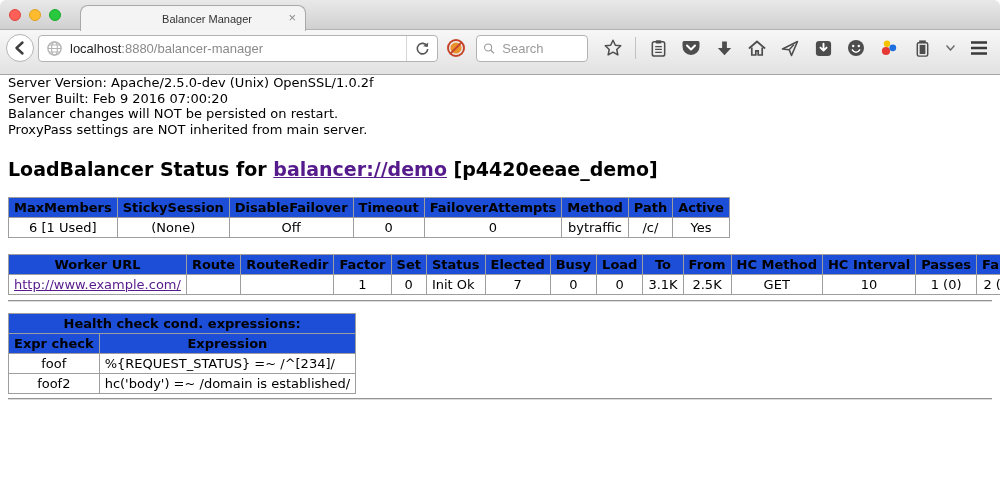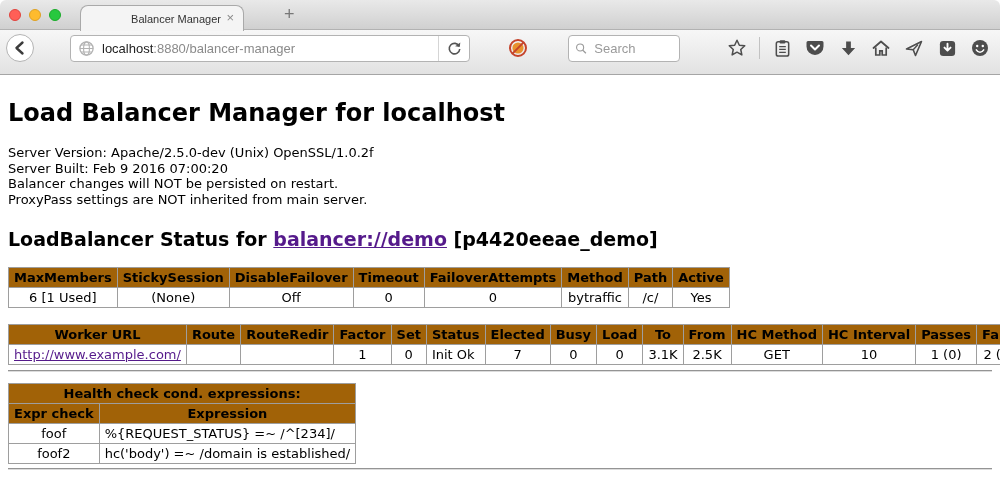--- a/index.html
+++ b/index.html
@@ -18,40 +18,40 @@
     background:linear-gradient(#e9e9e9,#d0d0d0);
     border-bottom:1px solid #b2b2b2;
   }
   .traffic { position:absolute; top:9px; left:9px; display:flex; gap:8px; }
   .light { width:12px; height:12px; border-radius:50%; }
   .light.red    { background:#ff5f57; border:1px solid #e0443e; }
   .light.yellow { background:#febb2e; border:1px solid #dea123; }
   .light.green  { background:#28c83f; border:1px solid #1aab29; }
 
   .tab {
-    position:absolute; left:80px; top:5px; width:164px; height:26px;
+    position:absolute; left:80px; top:5px; width:226px; height:26px;
     background:#f4f4f4; border:1px solid #a9a9a9; border-bottom:none;
     border-radius:8px 8px 0 0; z-index:2;
     display:flex; align-items:center; justify-content:center;padding-left:28px;
   }
   .tab-title { font-size:11px; color:#333; }
   .tab-close {
     position:absolute; right:9px; top:5px; font-size:13px; color:#8a8a8a;
     line-height:14px; cursor:default;
   }
   .new-tab {
     position:absolute; left:284px; top:4px; font-size:18px; color:#777;
     line-height:20px;
   }
 
   
   .toolbar {
     height:45px; background:linear-gradient(#f7f7f7,#e2e2e2);
     border-bottom:1px solid #a5a5a5;
-    display:flex; align-items:center; padding:0 10px 8px 6px;gap:32px;
+    display:flex; align-items:center; padding:0 10px 8px 6px;
   }
   .back-btn {
     width:28px; height:28px; border-radius:50%; background:#fff;
     border:1px solid #b4b4b4; display:flex; align-items:center; justify-content:center;
     flex:0 0 auto; z-index:1;
   }
   .urlbar {
     margin-left:4px; width:400px; height:27px; background:#fff;
     border:1px solid #b3b3b3; border-radius:4px;
     display:flex; align-items:center; padding-left:7px; flex:0 0 auto;
@@ -86,21 +86,21 @@
   a.visited-link { color:#551a8b; text-decoration:underline; }
 
   table.data {
     border-collapse:collapse; font-size:13px;
     border:1px solid #636363;
   }
   table.data th, table.data td {
     border:1px solid #9e9e9e; padding:1px 5px; text-align:center; white-space:nowrap;
     height:20px;
   }
-  table.data th { background:#a16207; font-weight:bold; }
+  table.data th { background:#1d4ed8; font-weight:bold; }
   table.data td.tl, table.data th.tl { text-align:left; }
   .mt16 { margin-top:16px; }
   hr.rule { border:none; height:2px; background:#949494; border-bottom:1px solid #dcdcdc; margin:5px 0 11px 0; }
   hr.rule.last { margin-top:4px; }
 </style>
 </head>
 <body>
 
 <div class="window">
 
@@ -232,21 +232,20 @@
       <div class="icon-btn">
         <svg width="20" height="18" viewBox="0 0 20 18">
           <path d="M2 3.5 h16 M2 9 h16 M2 14.5 h16" stroke="#3a3a3a" stroke-width="2.6"></path>
         </svg>
       </div>
 
     </div>
   </div>
 
   <div class="content">
-    <h1 class="page-title">Load Balancer Manager for localhost</h1>
 
     <div class="info-line">Server Version: Apache/2.5.0-dev (Unix) OpenSSL/1.0.2f</div>
     <div class="info-line">Server Built: Feb 9 2016 07:00:20</div>
     <div class="info-line">Balancer changes will NOT be persisted on restart.</div>
     <div class="info-line">ProxyPass settings are NOT inherited from main server.</div>
 
     <h3 class="status-heading">
       <span>LoadBalancer Status for</span>
       <a class="visited-link" href="#">balancer://demo</a>
       <span>[p4420eeae_demo]</span>

